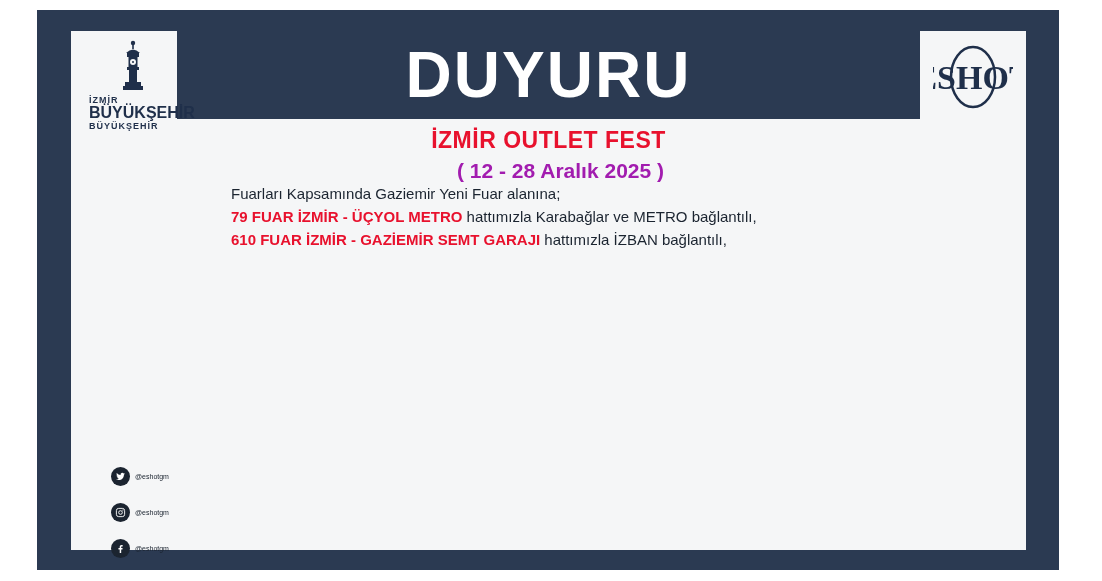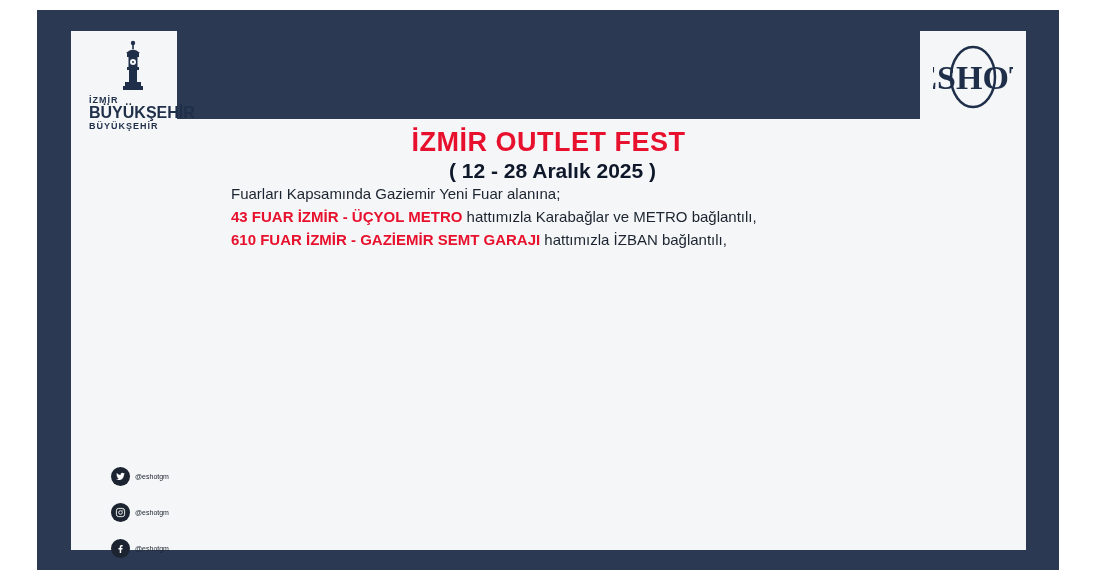--- a/index.html
+++ b/index.html
@@ -108,31 +108,31 @@
   }
 
   
   #event-title {
     position: absolute;
     left: 0px;
     top: 96px;
     width: 955px;
     text-align: center;
     color: #e8112d;
-    font-size: 27px;
+    font-size: 23px;
     font-weight: bold;
     letter-spacing: 0.5px;
   }
   #event-dates {
     position: absolute;
-    left: 4px;
+    left: 12px;
     top: 128px;
     width: 955px;
     text-align: center;
-    color: #0f172a;
+    color: #a21caf;
     font-size: 21px;
     font-weight: bold;
   }
 
   
   #body-text {
     position: absolute;
     left: 160px;
     top: 152px;
     width: 778px;
@@ -183,20 +183,21 @@
 </head>
 <body>
 
 <div id="poster-frame">
   <div id="poster-page">
 
     <div id="header-band"></div>
     <div id="header-left-gap"></div>
     <div id="header-right-gap"></div>
 
+    <div id="poster-title">DUYURU</div>
 
     <div id="muni-logo">
       <span>
         <svg width="34" height="56" viewBox="0 0 34 56" xmlns="http://www.w3.org/2000/svg">
           <g fill="#1f2f4a">
             <circle cx="17" cy="4" r="2.2"></circle>
             <rect x="16.2" y="5" width="1.6" height="5"></rect>
             <path d="M10 14 Q17 7 24 14 Z"></path>
             <rect x="11" y="14" width="12" height="4"></rect>
             <rect x="12.5" y="18" width="9" height="10"></rect>
@@ -219,21 +220,21 @@
         <ellipse cx="40" cy="36" rx="22" ry="30" fill="none" stroke="#1f2f4a" stroke-width="2.5"></ellipse>
         <text x="40" y="48" text-anchor="middle" font-family="Liberation Serif, serif" font-size="34" font-weight="bold" fill="#1f2f4a">ESHOT</text>
       </svg>
     </div>
 
     <div id="event-title">İZMİR OUTLET FEST</div>
     <div id="event-dates">( 12 - 28 Aralık 2025 )</div>
 
     <div id="body-text">
       <p class="nojust">Fuarları Kapsamında Gaziemir Yeni Fuar alanına;</p>
-      <p class="nojust"><span class="red-bold">43 FUAR İZMİR - ÜÇYOL METRO</span><span> hattımızla Karabağlar ve METRO bağlantılı,</span></p>
+      <p class="nojust"><span class="red-bold">79 FUAR İZMİR - ÜÇYOL METRO</span><span> hattımızla Karabağlar ve METRO bağlantılı,</span></p>
       <p class="nojust"><span class="red-bold">610 FUAR İZMİR - GAZİEMİR SEMT GARAJI</span><span> hattımızla İZBAN bağlantılı,</span></p>
     </div>
 
     <div id="social-block">
       <div class="social-row">
         <span class="social-badge">
           <svg width="11" height="11" viewBox="0 0 24 24">
               <path fill="#ffffff" d="M22 5.9c-.7.3-1.5.5-2.3.6.8-.5 1.5-1.3 1.8-2.2-.8.5-1.6.8-2.5 1a4 4 0 0 0-6.8 3.6A11.3 11.3 0 0 1 3.9 4.6a4 4 0 0 0 1.2 5.3c-.6 0-1.2-.2-1.8-.5 0 2 1.4 3.6 3.2 4a4 4 0 0 1-1.8.1 4 4 0 0 0 3.7 2.8A8 8 0 0 1 2 18a11.3 11.3 0 0 0 6.1 1.8c7.3 0 11.3-6 11.3-11.3v-.5c.8-.6 1.4-1.3 1.9-2.1z"></path>
             </svg>
         </span>

